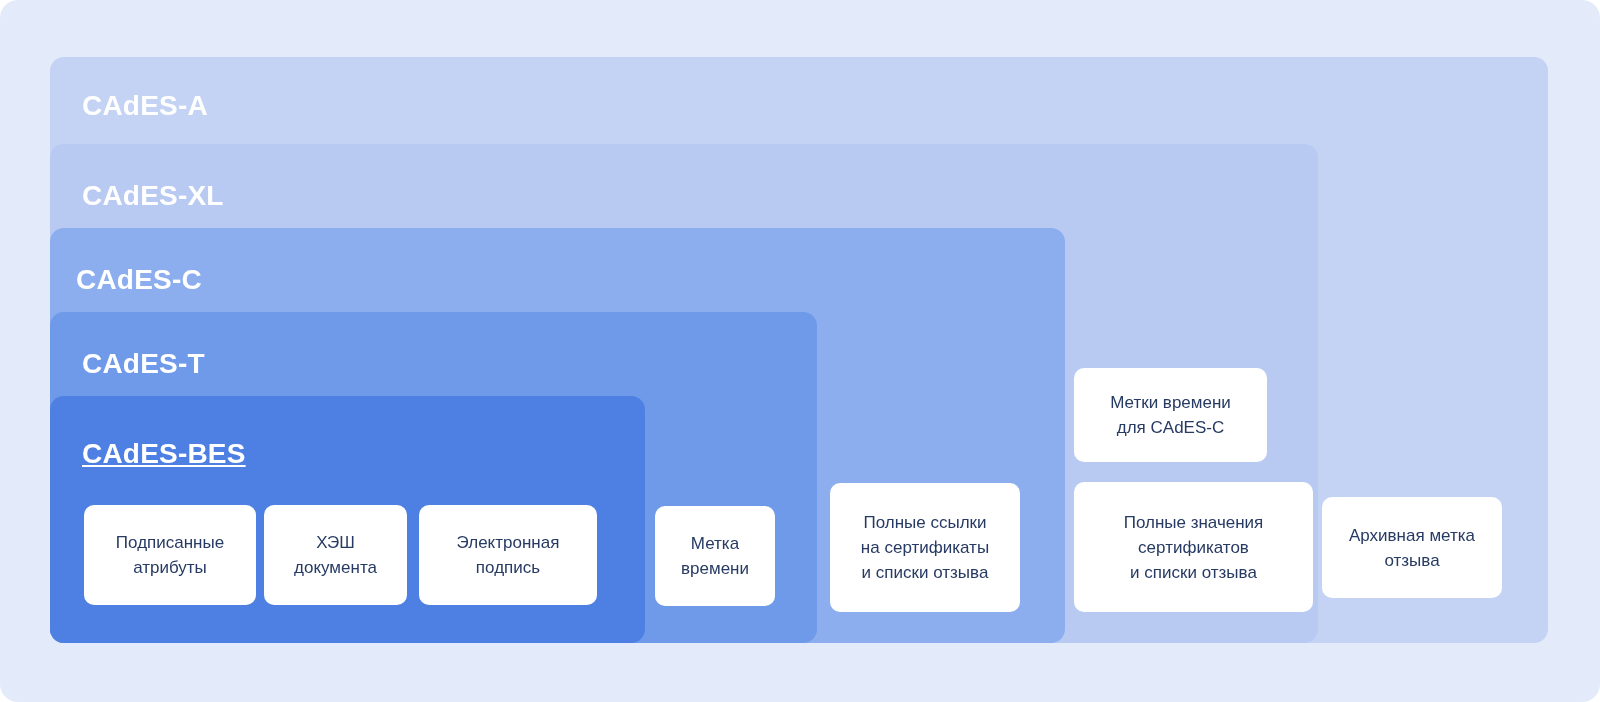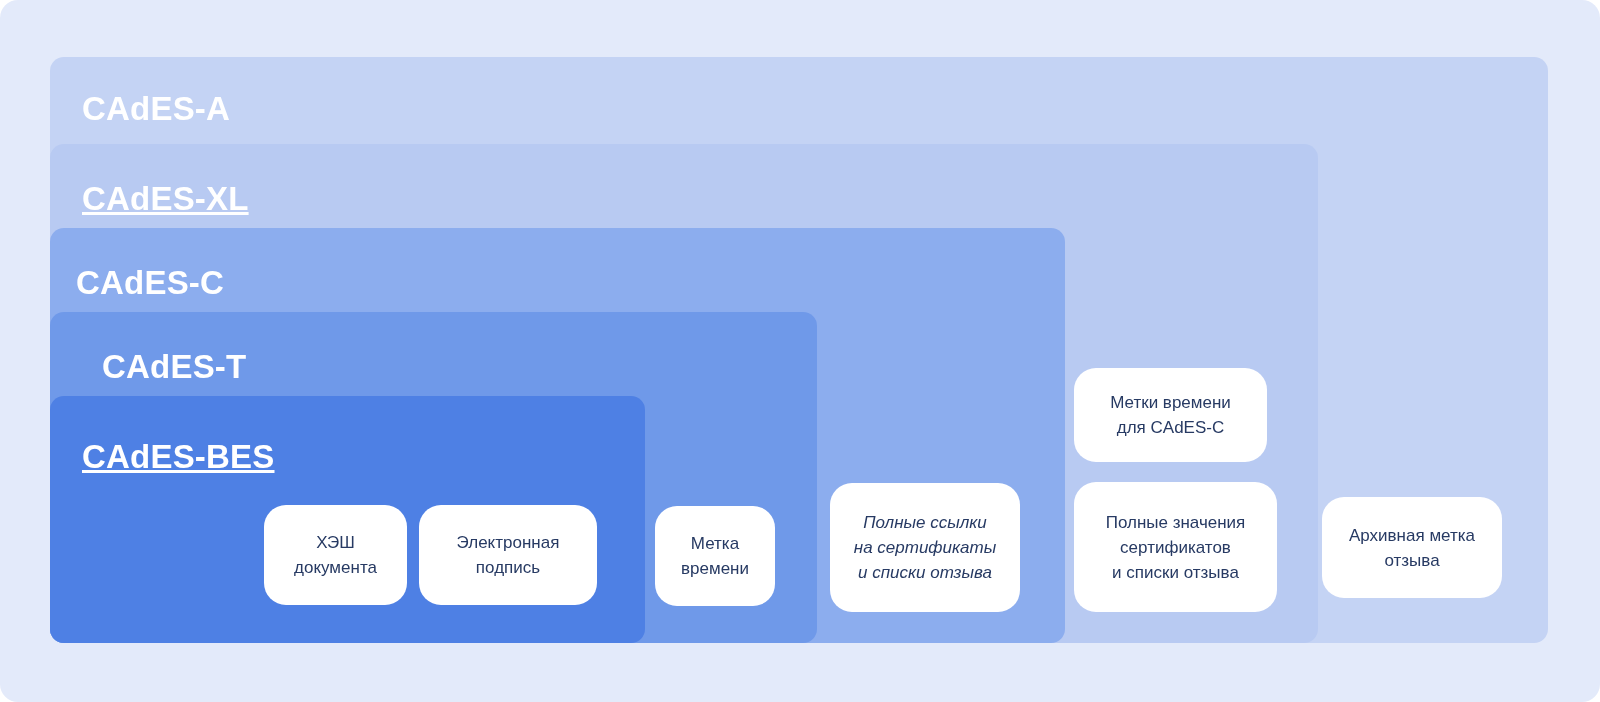--- a/index.html
+++ b/index.html
@@ -22,81 +22,85 @@
 
   
   .layer {
     position: absolute;
     border-radius: 14px;
   }
 
   .layer-label {
     position: absolute;
     color: #ffffff;
-    font-size: 33px;
+    font-size: 28px;
     font-weight: bold;
     letter-spacing: 0.2px;
     white-space: nowrap;
   }
 
   #layer-a   { left: 50px; top: 57px;  width: 1498px; height: 586px; background: #c4d3f4; z-index: 1; }
   #layer-xl  { left: 50px; top: 144px; width: 1268px; height: 499px; background: #b8caf2; z-index: 2; }
   #layer-c   { left: 50px; top: 228px; width: 1015px; height: 415px; background: #8cadee; z-index: 3; }
   #layer-t   { left: 50px; top: 312px; width:  767px; height: 331px; background: #6f99e9; z-index: 4; }
   #layer-bes { left: 50px; top: 396px; width:  595px; height: 247px; background: #4e80e4; z-index: 5; }
 
   #label-a   { left: 82px; top: 90px;  z-index: 10; }
-  #label-xl  { left: 82px; top: 180px; z-index: 10; text-decoration: underline; }
+  #label-xl  { left: 82px; top: 180px; z-index: 10; }
   #label-c   { left: 76px; top: 264px; z-index: 10; }
-  #label-t   { left: 82px; top: 348px; z-index: 10; margin-left: 20px; }
+  #label-t   { left: 82px; top: 348px; z-index: 10; }
   #label-bes { left: 82px; top: 438px; z-index: 10; text-decoration: underline; }
 
   
   .card {
     position: absolute;
     background: #ffffff;
-    border-radius: 22px;
+    border-radius: 10px;
     z-index: 20;
     display: flex;
     align-items: center;
     justify-content: center;
     text-align: center;
     color: #273a63;
     font-size: 17px;
     line-height: 25px;
     padding: 6px 10px;
   }
   .card span { display: block; white-space: pre-line; }
 
   #card-attrs     { left:  84px; top: 505px; width: 172px; height: 100px; }
   #card-hash      { left: 264px; top: 505px; width: 143px; height: 100px; }
   #card-sign      { left: 419px; top: 505px; width: 178px; height: 100px; }
   #card-stamp     { left: 655px; top: 506px; width: 120px; height: 100px; }
-  #card-refs      { left: 830px; top: 483px; width: 190px; height: 129px; font-style: italic; }
+  #card-refs      { left: 830px; top: 483px; width: 190px; height: 129px; }
   #card-ts-cades-c{ left: 1074px; top: 368px; width: 193px; height: 94px;  }
-  #card-values    { left: 1074px; top: 482px; width: 203px; height: 130px; }
+  #card-values    { left: 1074px; top: 482px; width: 239px; height: 130px; }
   #card-archive   { left: 1322px; top: 497px; width: 180px; height: 101px; }
 </style>
 </head>
 <body>
 
 <div id="page" style="background: rgb(227, 234, 250);">
 
   <div class="layer" id="layer-a" style="background: rgb(196, 211, 244);"></div>
   <div class="layer" id="layer-xl" style="background: rgb(184, 202, 242);"></div>
   <div class="layer" id="layer-c" style="background: rgb(140, 173, 238);"></div>
   <div class="layer" id="layer-t" style="background: rgb(111, 153, 233);"></div>
   <div class="layer" id="layer-bes" style="background: rgb(78, 128, 228);"></div>
 
   <div class="layer-label" id="label-a">CAdES-A</div>
   <div class="layer-label" id="label-xl">CAdES-XL</div>
   <div class="layer-label" id="label-c">CAdES-C</div>
   <div class="layer-label" id="label-t">CAdES-T</div>
   <div class="layer-label" id="label-bes">CAdES-BES</div>
 
+  <div class="card" id="card-attrs">
+    <span>Подписанные
+атрибуты</span>
+  </div>
   <div class="card" id="card-hash">
     <span>ХЭШ
 документа</span>
   </div>
   <div class="card" id="card-sign">
     <span>Электронная
 подпись</span>
   </div>
   <div class="card" id="card-stamp">
     <span>Метка

